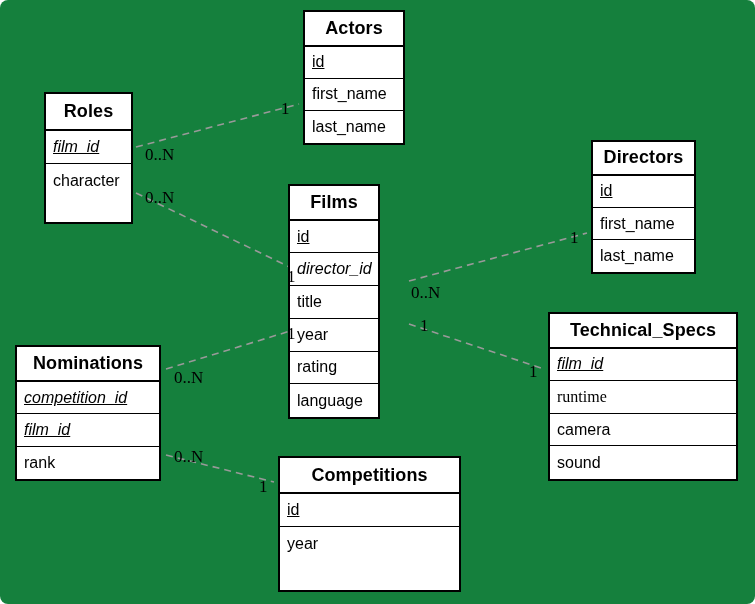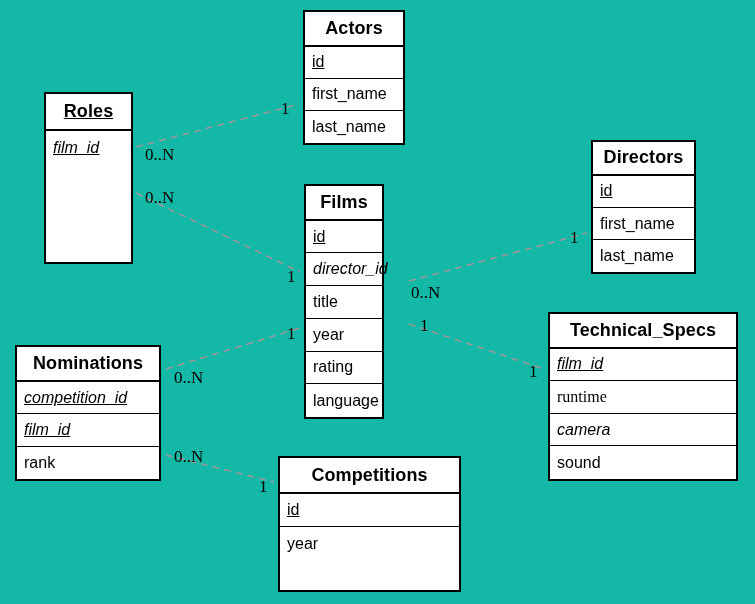--- a/index.html
+++ b/index.html
@@ -5,23 +5,24 @@
 <style>
   html, body {
     margin: 0;
     padding: 0;
     background: #ffffff;
   }
   #canvas {
     position: relative;
     width: 755px;
     height: 604px;
-    background: #14b8a6;
+    background: #15803d;
     font-family: "Liberation Sans", sans-serif;
     overflow: hidden;
+    border-radius: 8px;
   }
   #edge-layer {
     position: absolute;
     left: 0;
     top: 0;
     width: 755px;
     height: 604px;
     pointer-events: none;
   }
   .entity {
@@ -99,27 +100,30 @@
         <div class="attr pk" style="height: 33px;">
           <span>id</span>
         </div>
         <div class="attr" style="height: 33px;">
           <span>first_name</span>
         </div>
         <div class="attr" style="height: 33px;">
           <span>last_name</span>
         </div>
       </div>
-      <div class="entity" style="left: 44px; top: 92px; width: 89px; height: 172px; text-decoration: underline;">
+      <div class="entity" style="left: 44px; top: 92px; width: 89px; height: 132px;">
         <div class="entity-title" style="height: 37px;">Roles</div>
         <div class="attr pkfk" style="height: 33px;">
           <span>film_id</span>
         </div>
-      </div>
-      <div class="entity" style="left: 304px; top: 184px; width: 80px; height: 235px;">
+        <div class="attr" style="height: 33px;">
+          <span>character</span>
+        </div>
+      </div>
+      <div class="entity" style="left: 288px; top: 184px; width: 92px; height: 235px;">
         <div class="entity-title" style="height: 35px;">Films</div>
         <div class="attr pk" style="height: 33px;">
           <span>id</span>
         </div>
         <div class="attr fk" style="height: 33px;">
           <span>director_id</span>
         </div>
         <div class="attr" style="height: 33px;">
           <span>title</span>
         </div>
@@ -146,21 +150,21 @@
         </div>
       </div>
       <div class="entity" style="left: 548px; top: 312px; width: 190px; height: 169px;">
         <div class="entity-title" style="height: 35px;">Technical_Specs</div>
         <div class="attr pkfk" style="height: 33px;">
           <span>film_id</span>
         </div>
         <div class="attr" style="height: 33px; font-family: Liberation Serif, serif;">
           <span>runtime</span>
         </div>
-        <div class="attr" style="height: 33px; font-style: italic;">
+        <div class="attr" style="height: 33px;">
           <span>camera</span>
         </div>
         <div class="attr" style="height: 33px;">
           <span>sound</span>
         </div>
       </div>
       <div class="entity" style="left: 15px; top: 345px; width: 146px; height: 136px;">
         <div class="entity-title" style="height: 36px;">Nominations</div>
         <div class="attr pkfk" style="height: 33px;">
           <span>competition_id</span>

